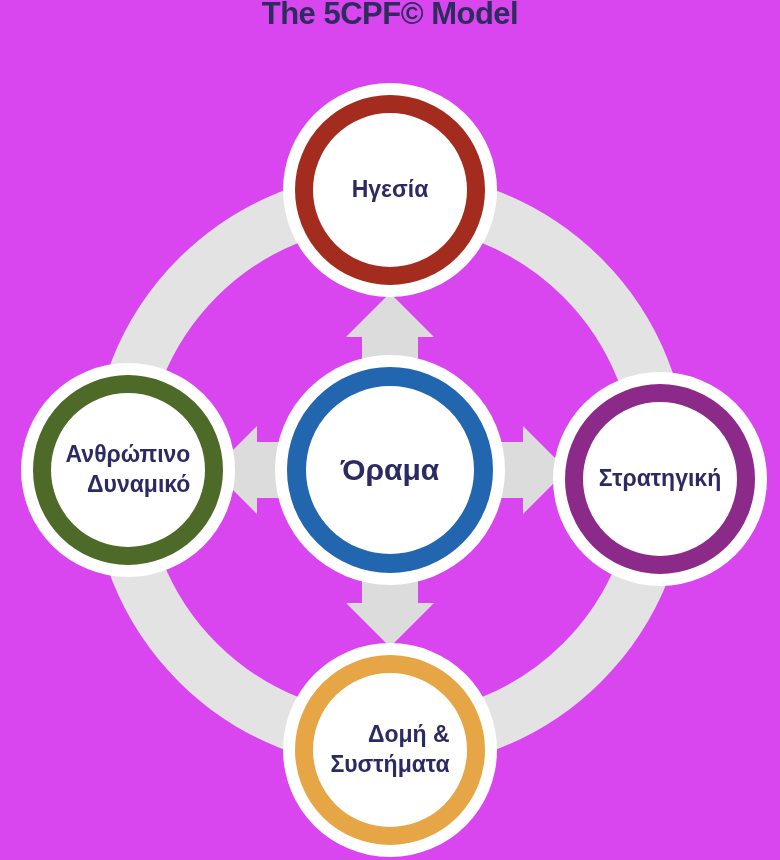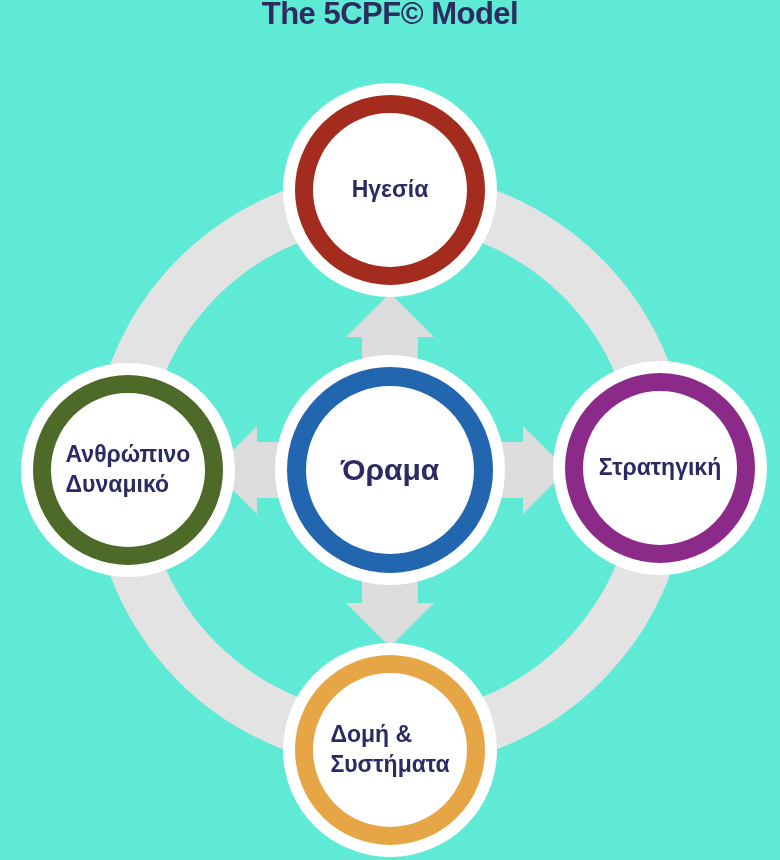--- a/index.html
+++ b/index.html
@@ -4,21 +4,21 @@
 <style>
   html, body {
     margin: 0;
     padding: 0;
     background: #000000;
   }
   .stage {
     position: relative;
     width: 780px;
     height: 860px;
-    background: #5eead4;
+    background: #d946ef;
     overflow: hidden;
     font-family: "Liberation Sans", sans-serif;
   }
   .title {
     position: absolute;
     top: -5px;
     left: 0;
     width: 100%;
     text-align: center;
     font-size: 31px;
@@ -36,39 +36,39 @@
   }
   .node {
     position: absolute;
     box-sizing: border-box;
     border-radius: 50%;
     background: #ffffff;
     box-shadow: 0 0 0 12px #ffffff;
     display: flex;
     align-items: center;
     justify-content: center;
-    text-align: left;
+    text-align: right;
   }
   .node .label {
     color: #2b2a62;
     font-weight: 700;
     font-size: 23px;
     line-height: 1.3;
   }
   .node .label span { display: block; }
   .node-outer { width: 190px; height: 190px; border: 18px solid #000; }
   .node-center {
     width: 206px; height: 206px;
     border: 19px solid #2166ae;
     left: 287px; top: 367px;
   }
   .node-center .label { font-size: 30px; line-height: 1.22; }
   .ring-red    { border-color: #a32c1f; left: 295px; top: 95px;  }
   .ring-green  { border-color: #4e6a28; left: 33px;  top: 375px; }
-  .ring-purple { border-color: #8c2a8a; left: 565px; top: 373px; }
+  .ring-purple { border-color: #8c2a8a; left: 565px; top: 384px; }
   .ring-orange { border-color: #e7a646; left: 295px; top: 655px; }
 </style>
 </head>
 <body>
 
 <div class="stage">
 
   <div class="title">The 5CPF© Model</div>
 
   <svg class="cycle-svg" viewBox="0 0 780 860" aria-hidden="true">

